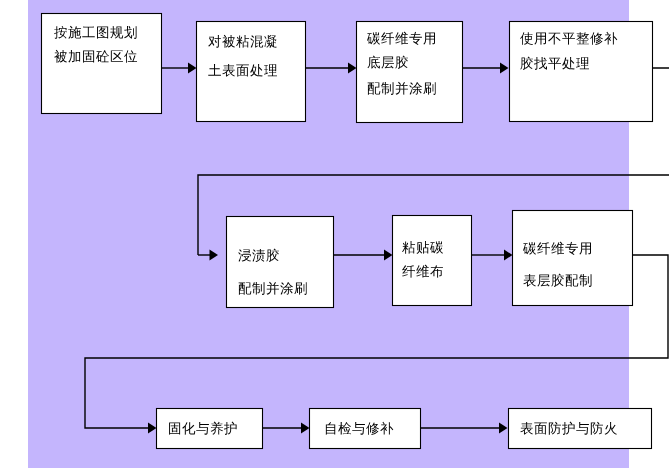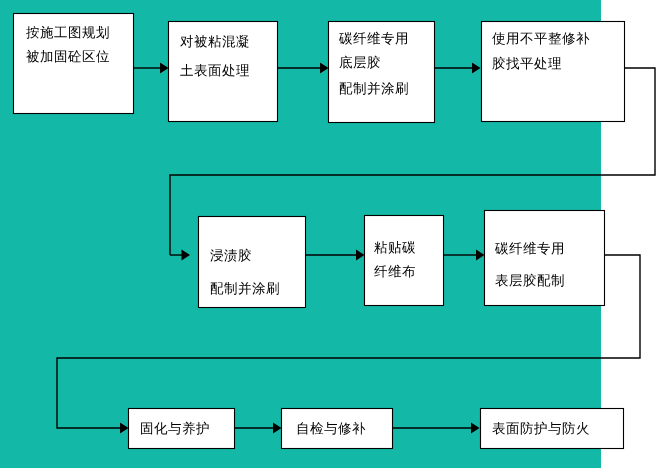--- a/index.html
+++ b/index.html
@@ -10,21 +10,22 @@
   body {
     width: 669px;
     height: 468px;
     font-family: "DejaVu Sans", "Liberation Sans", sans-serif;
     overflow: hidden;
   }
   #flowchart-root {
     position: relative;
     width: 601px;
     height: 468px;
-    background: #14b8a6;
+    background: #c4b5fd;
+    margin-left: 28px;
   }
   svg.diagram {
     position: absolute;
     left: 0;
     top: 0;
     width: 669px;
     height: 468px;
     display: block;
   }
   .node-box {

